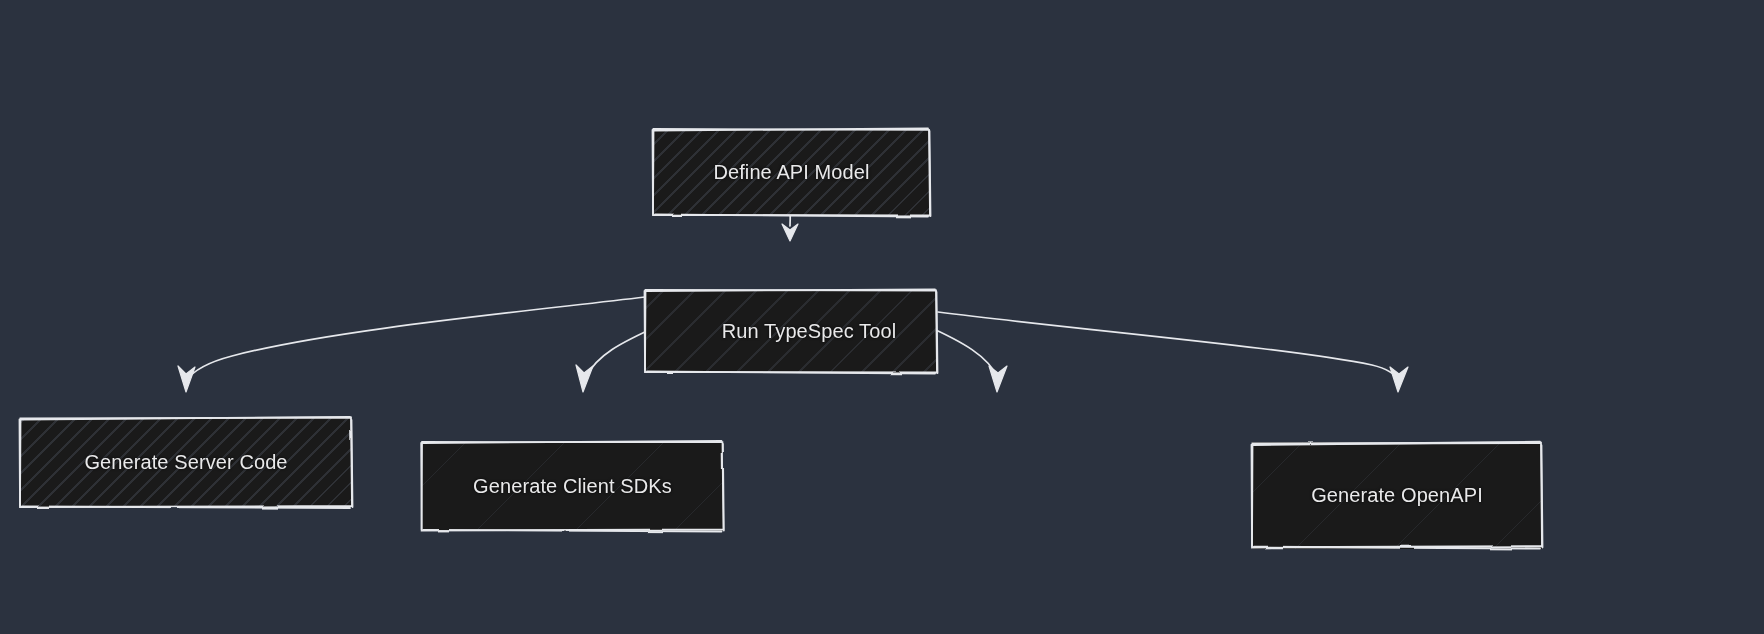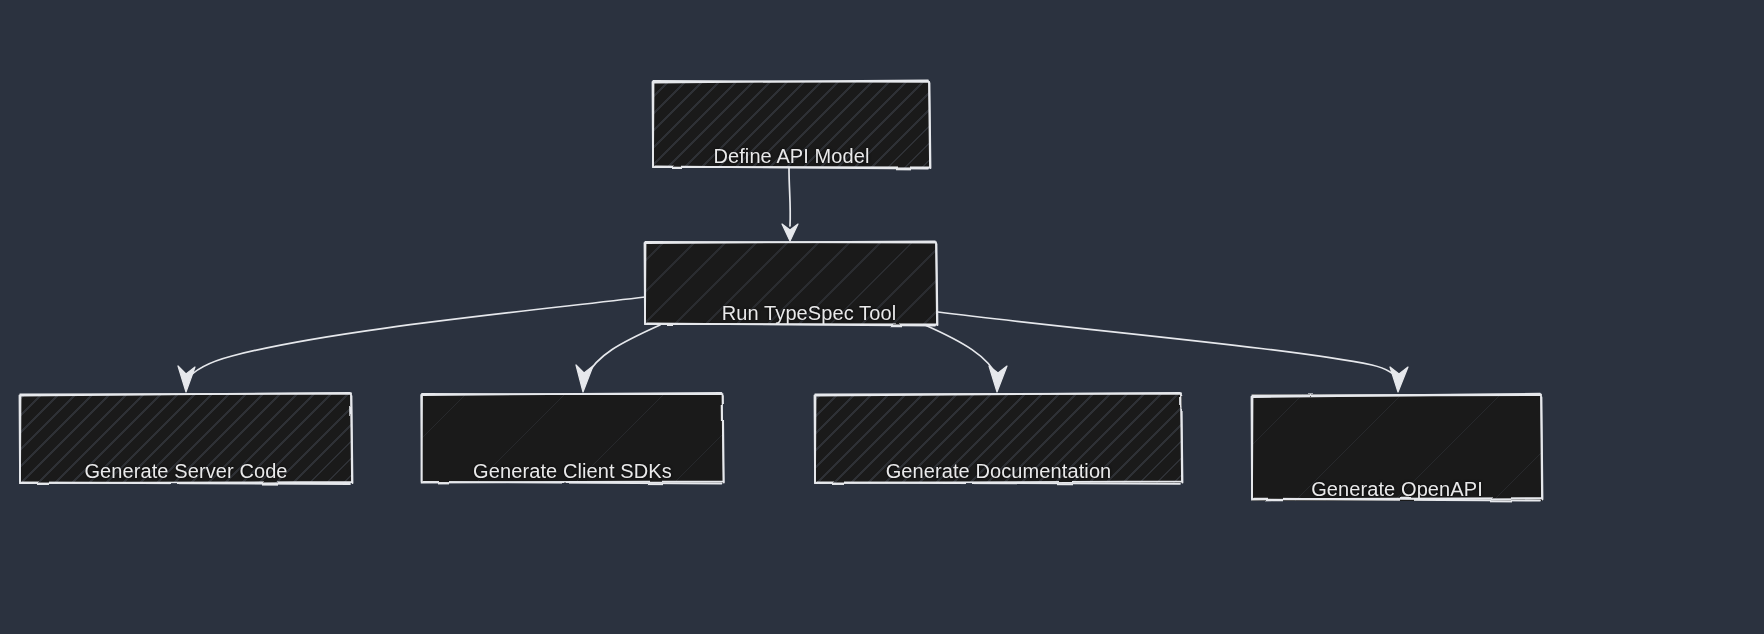--- a/index.html
+++ b/index.html
@@ -21,28 +21,29 @@
     left: 0;
     top: 0;
     width: 1764px;
     height: 634px;
     pointer-events: none;
   }
   .node {
     position: absolute;
     box-sizing: border-box;
     display: flex;
-    align-items: flex-end;
+    align-items: center;
     justify-content: center;
     color: #e9e9ea;
     font-size: 20px;
     letter-spacing: 0.1px;
     white-space: nowrap;
     background-color: #1a1a1a;
     z-index: 3;
+    margin-top: 48px;
   }
   
   .node.hatched {
     background-image: repeating-linear-gradient(
       -45deg,
       rgba(255,255,255,0.00) 0px,
       rgba(255,255,255,0.00) 5px,
       rgba(150,165,195,0.16) 5px,
       rgba(150,165,195,0.16) 7px,
       rgba(255,255,255,0.00) 7px,
@@ -149,49 +150,40 @@
   <div class="node hatched-mid" id="node-run-typespec-tool" style="left:645px; top:242px; width:292px; height:83px;">
     <svg class="node-frame" viewBox="0 0 304 95" preserveAspectRatio="none">
       <g filter="url(#rough-jitter)" fill="none" stroke="#e6e8ec" stroke-width="1.8" stroke-linecap="round">
         <path d="M6.5,6 L297,6.5 L298,88.5 L6,88 Z"></path>
         <path d="M7,7 L296,5.5 M297.5,8 L298.5,89 M296,89.5 L8,87.5 M6,87 L5.5,7"></path>
       </g>
     </svg>
     <span class="node-label">Run TypeSpec Tool</span>
   </div>
 
-  <div class="node hatched" id="node-generate-server-code" style="left:20px; top:394px; width:332px; height:89px;">
+  <div class="node hatched" id="node-generate-server-code" style="left:20px; top:370px; width:332px; height:89px;">
     <svg class="node-frame" viewBox="0 0 344 101" preserveAspectRatio="none">
       <g filter="url(#rough-jitter)" fill="none" stroke="#e6e8ec" stroke-width="1.8" stroke-linecap="round">
         <path d="M6.5,6.5 L337,5.5 L338,94 L6,95 Z"></path>
         <path d="M7,7.5 L336,4.8 M337.5,8 L338.5,95 M336,96 L8,94.5 M6,94 L5.5,7.5"></path>
       </g>
     </svg>
     <span class="node-label">Generate Server Code</span>
   </div>
 
   <div class="node hatched-light" id="node-generate-client-sdks" style="left:422px; top:394px; width:301px; height:89px;">
     <svg class="node-frame" viewBox="0 0 335 101" preserveAspectRatio="none">
       <g filter="url(#rough-jitter)" fill="none" stroke="#e6e8ec" stroke-width="1.8" stroke-linecap="round">
         <path d="M6.5,6 L328,6.2 L329,93.5 L6,94.5 Z"></path>
         <path d="M7,7 L327,5 M328.5,8 L329.5,94.5 M327,95.5 L8,94 M6,93.5 L5.5,7"></path>
       </g>
     </svg>
     <span class="node-label">Generate Client SDKs</span>
   </div>
 
-  <div class="node hatched" id="node-generate-documentation" style="left:815px; top:394px; width:367px; height:89px;">
-    <svg class="node-frame" viewBox="0 0 379 101" preserveAspectRatio="none">
-      <g filter="url(#rough-jitter)" fill="none" stroke="#e6e8ec" stroke-width="1.8" stroke-linecap="round">
-        <path d="M6.5,6.5 L372,5.5 L373,93.5 L6,95 Z"></path>
-        <path d="M7,7.5 L371,4.8 M372.5,8 L373.5,94.5 M371,95.8 L8,94.5 M6,94 L5.5,7.5"></path>
-      </g>
-    </svg>
-    <span class="node-label">Generate Documentation</span>
-  </div>
 
   <div class="node hatched-light" id="node-generate-openapi" style="left:1252px; top:394px; width:290px; height:107px;">
     <svg class="node-frame" viewBox="0 0 302 101" preserveAspectRatio="none">
       <g filter="url(#rough-jitter)" fill="none" stroke="#e6e8ec" stroke-width="1.8" stroke-linecap="round">
         <path d="M6.5,6.5 L295,5.8 L296,93.5 L6,94.5 Z"></path>
         <path d="M7,7.5 L294,5 M295.5,8 L296.5,94.5 M294,95.5 L8,94 M6,93.5 L5.5,7.5"></path>
       </g>
     </svg>
     <span class="node-label">Generate OpenAPI</span>
   </div>

